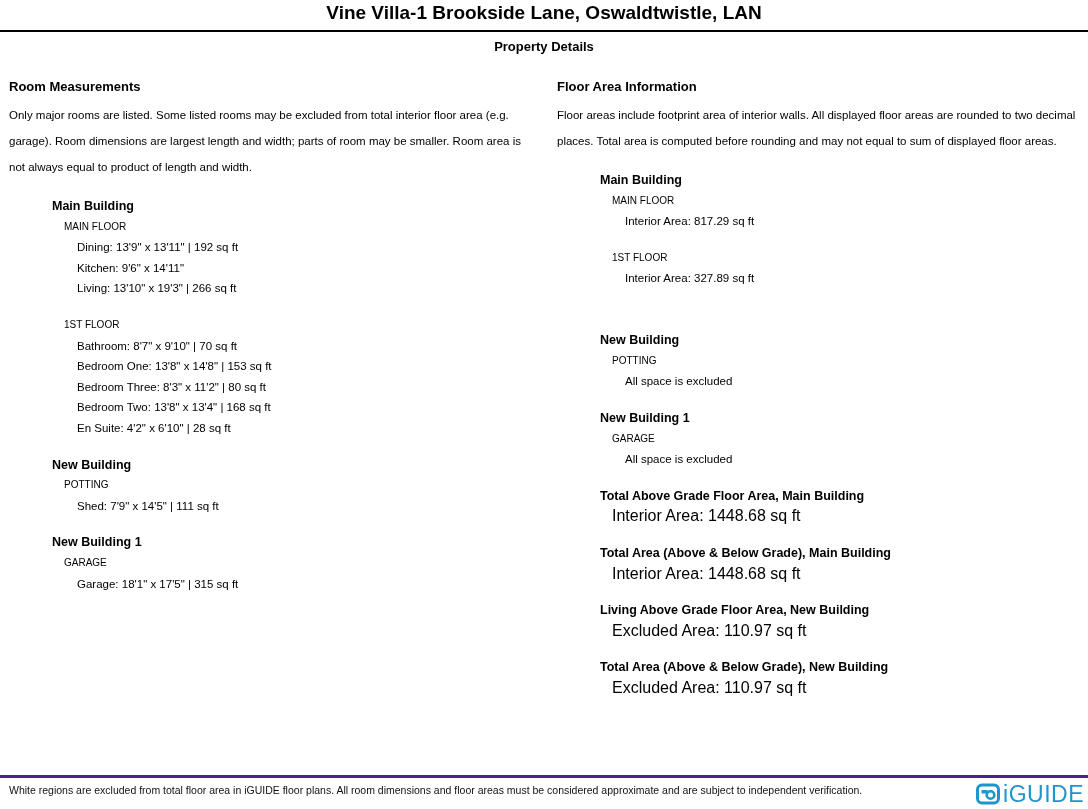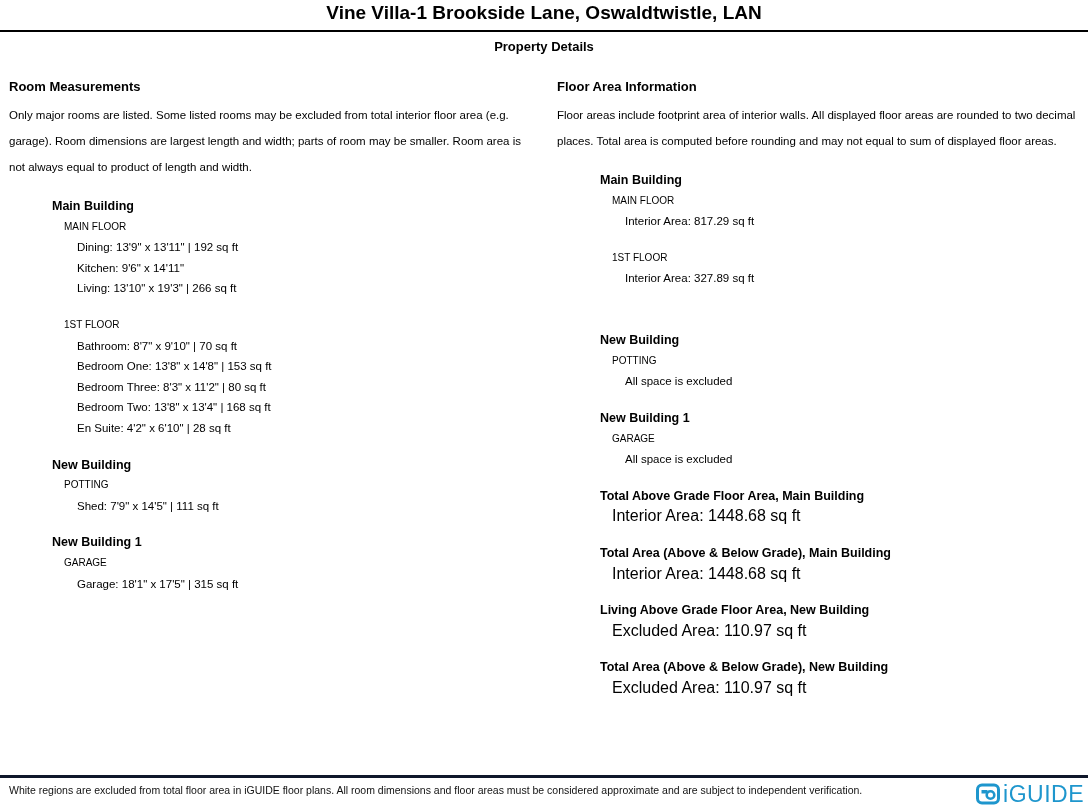--- a/index.html
+++ b/index.html
@@ -27,21 +27,21 @@
   .bname { font-size:12.5px; font-weight:bold; padding-left:43px; }
   .fname { font-size:10px; padding-left:55px; }
   .room, .fvalue { font-size:11.5px; padding-left:68px; }
   .tname { font-size:12.5px; font-weight:bold; padding-left:43px; }
   .tvalue { font-size:16px; padding-left:55px; }
 
   .block { margin-top:16px; }   
   .block-2x { margin-top:41.2px; }
 
   
-  .footer { position:absolute; left:0; right:0; top:775px; border-top:3px solid #0f172a; }
+  .footer { position:absolute; left:0; right:0; top:775px; border-top:3px solid #4c1d95; }
   .footer-inner { display:flex; align-items:flex-start; justify-content:space-between; }
   .disclaimer { padding:6px 0 0 9px; font-size:10.5px; line-height:13px; color:#111; }
   .logo { display:flex; align-items:flex-start; padding:4px 4px 0 0; }
   .logo-text { font-size:23px; line-height:24px; letter-spacing:0.5px; margin-left:3px; }
 </style>
 </head>
 <body>
 
 <div class="page">
 

